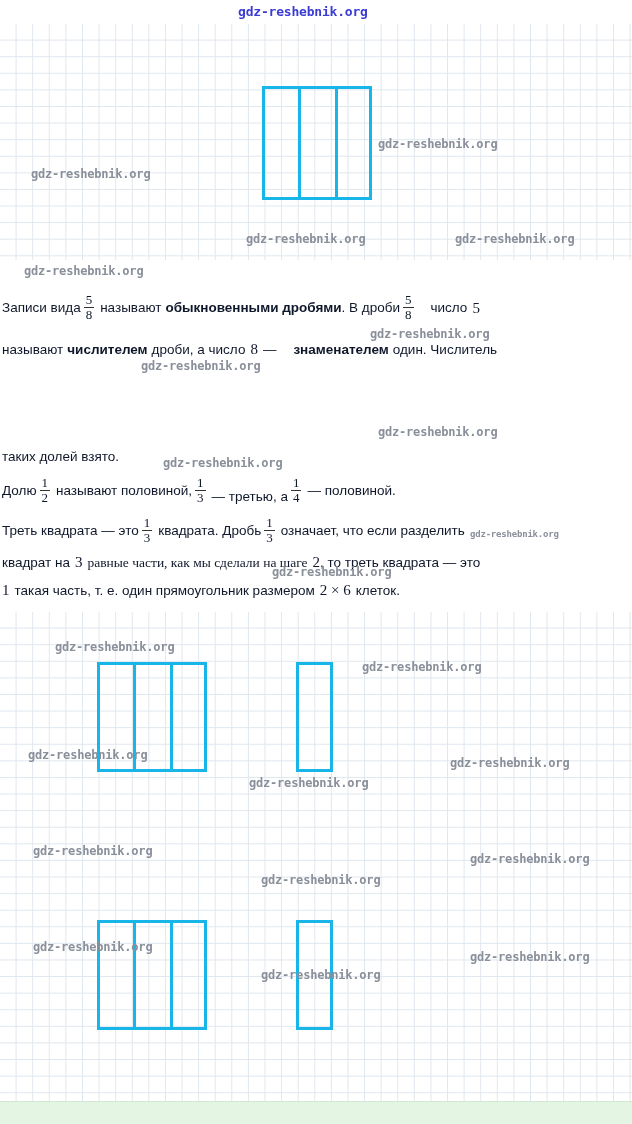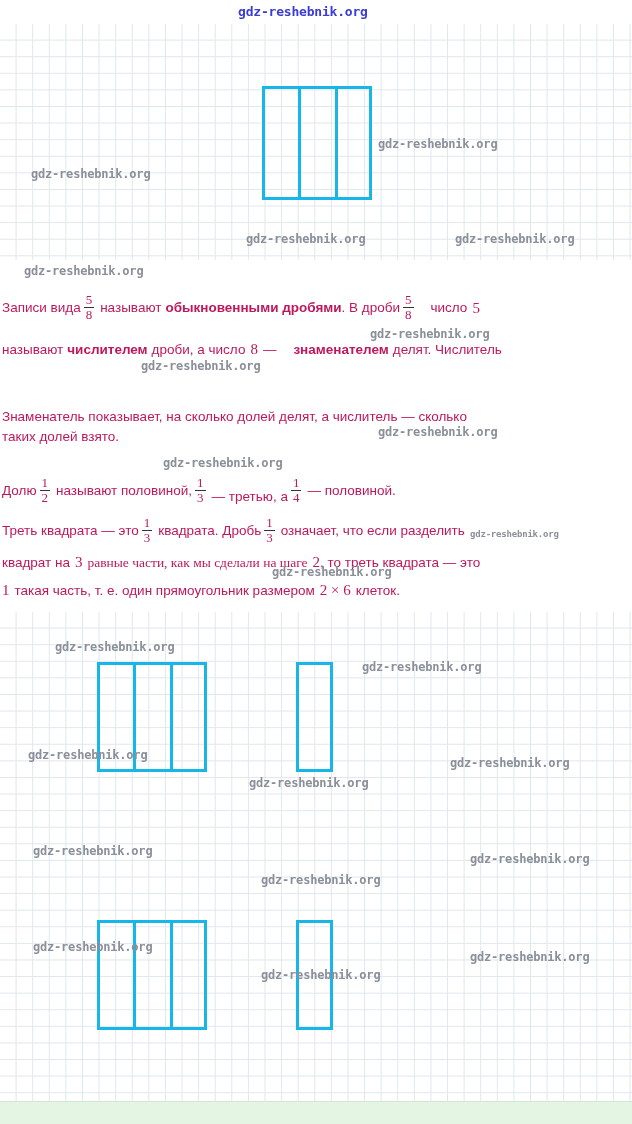--- a/index.html
+++ b/index.html
@@ -69,21 +69,21 @@
     font-size: 13.5px;
     line-height: 1.0;
   }
   .line {
     position: absolute;
     left: 2px;
     white-space: nowrap;
     display: flex;
     align-items: center;
     font-size: 13.5px;
-    color: #be185d;
+    color: #0f172a;
   }
   .line b { font-weight: bold; }
   .serif { font-family: "Liberation Serif", serif; font-size: 15px; }
   .frac {
     display: inline-flex;
     flex-direction: column;
     align-items: center;
     vertical-align: middle;
     font-family: "Liberation Serif", serif;
     font-size: 13px;
@@ -147,29 +147,26 @@
       <span class="serif" style="margin-left:5px;">5</span>
     </div>
 
     <div class="line" style="top:62px;">
       <span>называют</span>
       <b style="margin-left:4px;">числителем</b>
       <span style="margin-left:4px;">дроби, а число</span>
       <span class="serif" style="margin-left:5px;">8</span>
       <span style="margin-left:5px;">—</span>
       <b style="margin-left:17px;">знаменателем</b>
-      <span style="margin-left:4px;">делят. Числитель</span>
-    </div>
-
-
-    <div class="line" style="top:130px;">
-      <span>Знаменатель показывает, на сколько долей делят, а числитель — сколько</span>
-    </div>
-
-    <div class="line" style="top:150px;">
+      <span style="margin-left:4px;">один. Числитель</span>
+    </div>
+
+
+
+    <div class="line" style="top:170px;">
       <span>таких долей взято.</span>
     </div>
 
     <div class="line" style="top:197px;">
       <span>Долю</span>
       <span class="frac">
         <span class="num">1</span>
         <span class="den">2</span>
       </span>
       <span style="margin-left:3px;">называют половиной,</span>

